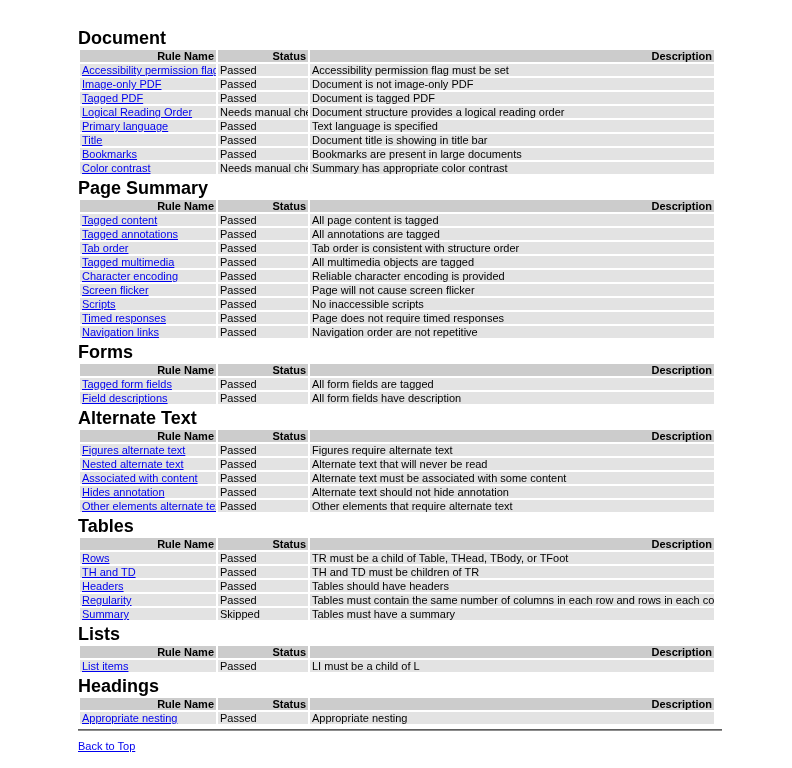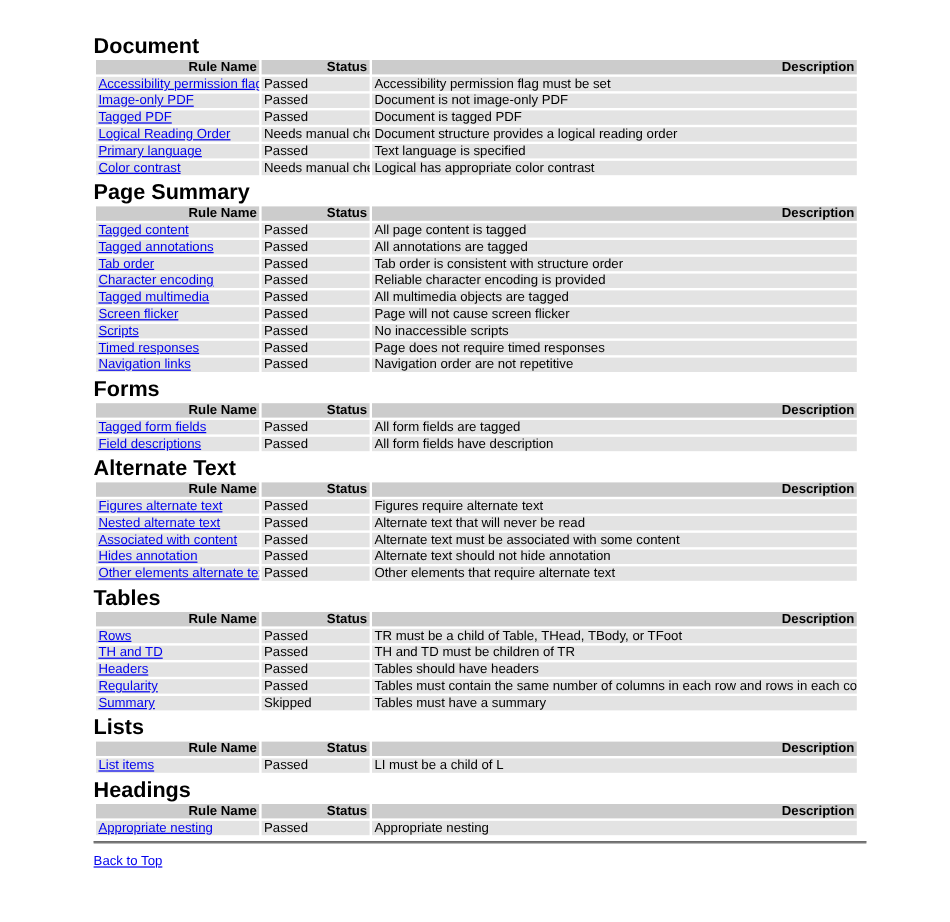--- a/index.html
+++ b/index.html
@@ -109,23 +109,33 @@
               <td><a href="#">Logical Reading Order</a></td>
               <td>Needs manual check</td>
               <td>Document structure provides a logical reading order</td>
             </tr>
             <tr>
               <td><a href="#">Primary language</a></td>
               <td>Passed</td>
               <td>Text language is specified</td>
             </tr>
             <tr>
+              <td><a href="#">Title</a></td>
+              <td>Passed</td>
+              <td>Document title is showing in title bar</td>
+            </tr>
+            <tr>
+              <td><a href="#">Bookmarks</a></td>
+              <td>Passed</td>
+              <td>Bookmarks are present in large documents</td>
+            </tr>
+            <tr>
               <td><a href="#">Color contrast</a></td>
               <td>Needs manual check</td>
-              <td>Logical has appropriate color contrast</td>
+              <td>Summary has appropriate color contrast</td>
             </tr>
           </tbody>
     </table>
   </section>
 
   <section>
     <h2 class="section-title">Page Summary</h2>
     <table class="rules">
       <colgroup>
         <col class="col-rule">
@@ -149,28 +159,28 @@
               <td><a href="#">Tagged annotations</a></td>
               <td>Passed</td>
               <td>All annotations are tagged</td>
             </tr>
             <tr>
               <td><a href="#">Tab order</a></td>
               <td>Passed</td>
               <td>Tab order is consistent with structure order</td>
             </tr>
             <tr>
+              <td><a href="#">Tagged multimedia</a></td>
+              <td>Passed</td>
+              <td>All multimedia objects are tagged</td>
+            </tr>
+            <tr>
               <td><a href="#">Character encoding</a></td>
               <td>Passed</td>
               <td>Reliable character encoding is provided</td>
-            </tr>
-            <tr>
-              <td><a href="#">Tagged multimedia</a></td>
-              <td>Passed</td>
-              <td>All multimedia objects are tagged</td>
             </tr>
             <tr>
               <td><a href="#">Screen flicker</a></td>
               <td>Passed</td>
               <td>Page will not cause screen flicker</td>
             </tr>
             <tr>
               <td><a href="#">Scripts</a></td>
               <td>Passed</td>
               <td>No inaccessible scripts</td>

